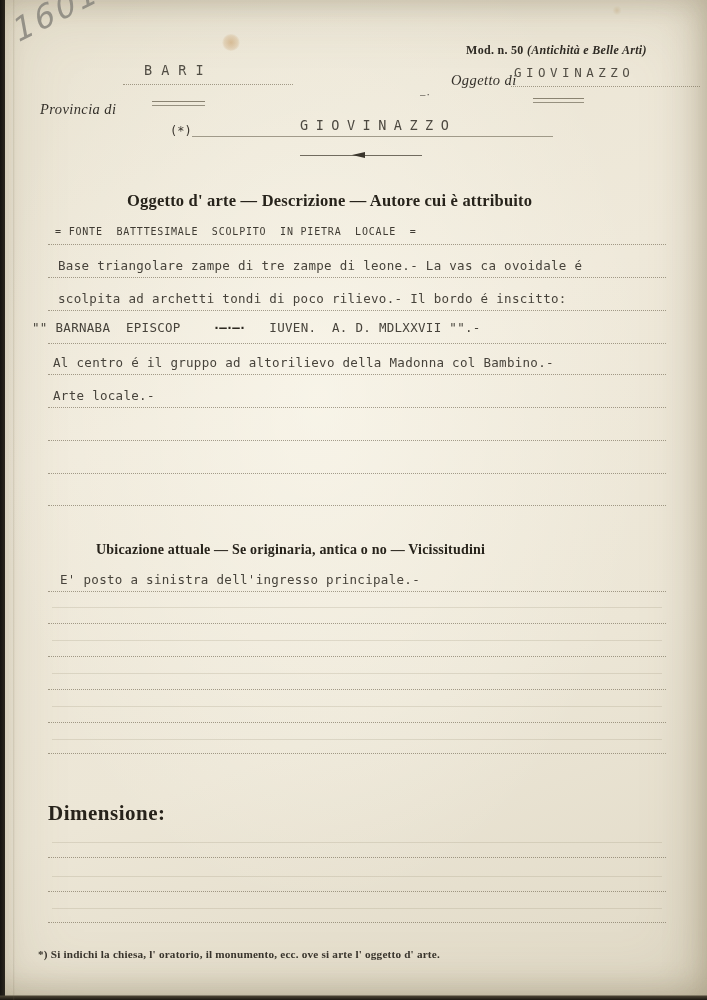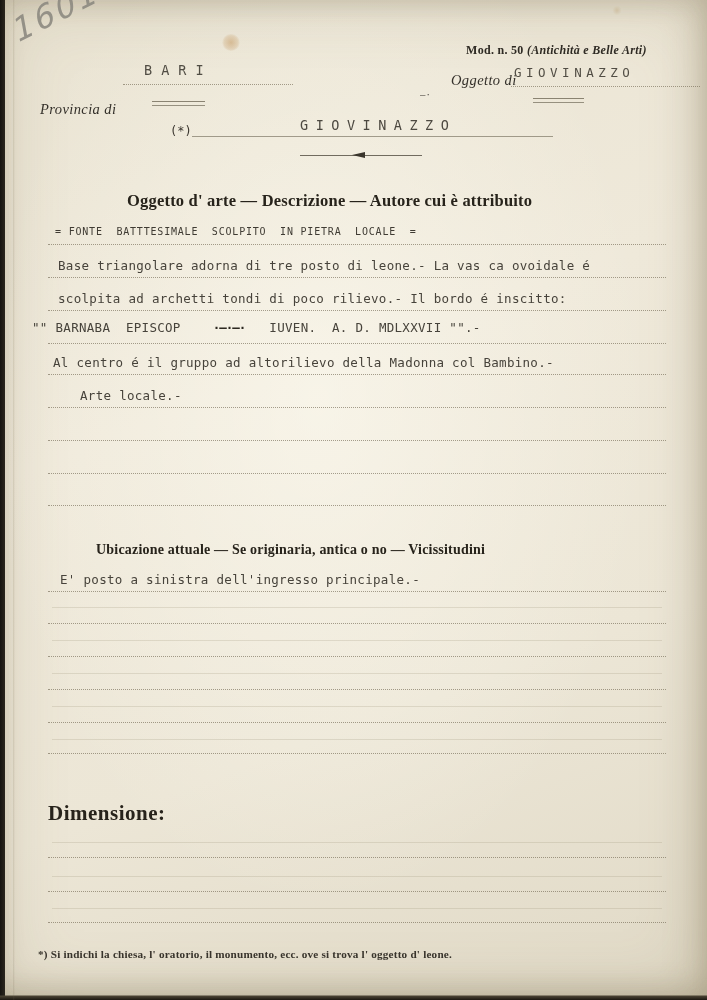--- a/index.html
+++ b/index.html
@@ -66,21 +66,21 @@
   .heading2{left:96px;top:542px;font-size:14px;}
   .heading3{left:48px;top:801px;font-size:21px;letter-spacing:.5px;}
   
   .body-line{font-size:12.5px;letter-spacing:.3px;}
   .obj-title{left:55px;top:226px;font-size:10px;letter-spacing:.8px;color:#3f3b33;}
   .bl1{left:58px;top:258px;}
   .bl2{left:58px;top:291px;}
   .bl3{left:32px;top:320px;}
   .bl3 .mark{font-weight:bold;color:#2c2820;letter-spacing:-1px;margin:0 24px 0 32px;}
   .bl4{left:53px;top:355px;}
-  .bl5{left:53px;top:388px;margin-left:27px;}
+  .bl5{left:53px;top:388px;}
   .ubl1{left:60px;top:572px;}
   
   .footnote{left:38px;top:948px;font-size:11.2px;font-weight:bold;letter-spacing:.2px;color:#38342c;white-space:pre;}
 </style>
 </head>
 <body>
 
 <div class="page">
 
   <div class="abs edge-left"></div>
@@ -108,21 +108,21 @@
   <div class="abs typed val-place">GIOVINAZZO</div>
   <div class="abs rule solid" style="left:192px;top:136px;width:361px;"></div>
   <div class="abs flourish">
     <div class="line"></div>
       <div class="blob"></div>
   </div>
 
   <div class="abs heading heading1">Oggetto d' arte — Descrizione — Autore cui è attribuito</div>
 
   <div class="abs typed obj-title">= FONTE  BATTTESIMALE  SCOLPITO  IN PIETRA  LOCALE  =</div>
-  <div class="abs typed body-line bl1">Base triangolare adorna di tre posto di leone.- La vas ca ovoidale é</div>
+  <div class="abs typed body-line bl1">Base triangolare zampe di tre zampe di leone.- La vas ca ovoidale é</div>
   <div class="abs typed body-line bl2">scolpita ad archetti tondi di poco rilievo.- Il bordo é inscitto:</div>
   <div class="abs typed body-line bl3"><span>"" BARNABA  EPISCOP</span><span class="mark">·—·—·</span><span>IUVEN.  A. D. MDLXXVII "".-</span></div>
   <div class="abs typed body-line bl4">Al centro é il gruppo ad altorilievo della Madonna col Bambino.-</div>
   <div class="abs typed body-line bl5">Arte locale.-</div>
 
   <div class="abs rule" style="left:48px;top:244px;width:618px;"></div>
   <div class="abs rule" style="left:48px;top:277px;width:618px;"></div>
   <div class="abs rule" style="left:48px;top:310px;width:618px;"></div>
   <div class="abs rule" style="left:48px;top:343px;width:618px;"></div>
   <div class="abs rule" style="left:48px;top:374px;width:618px;"></div>
@@ -148,15 +148,15 @@
 
   <div class="abs heading heading3">Dimensione:</div>
 
   <div class="abs rule ghost" style="left:52px;top:842px;width:610px;"></div>
   <div class="abs rule" style="left:48px;top:857px;width:618px;"></div>
   <div class="abs rule ghost" style="left:52px;top:876px;width:610px;"></div>
   <div class="abs rule" style="left:48px;top:891px;width:618px;"></div>
   <div class="abs rule ghost" style="left:52px;top:908px;width:610px;"></div>
   <div class="abs rule" style="left:48px;top:922px;width:618px;"></div>
 
-  <div class="abs footnote">*) Si indichi la chiesa, l' oratorio, il monumento, ecc. ove si trova l' oggetto d' leone.</div>
+  <div class="abs footnote">*) Si indichi la chiesa, l' oratorio, il monumento, ecc. ove si arte l' oggetto d' arte.</div>
 
 </div>
 
 </body></html>

